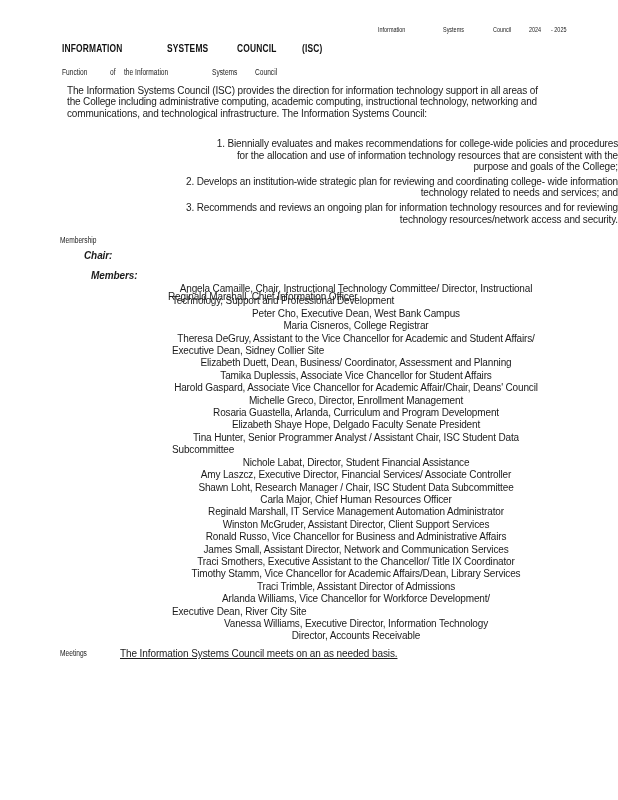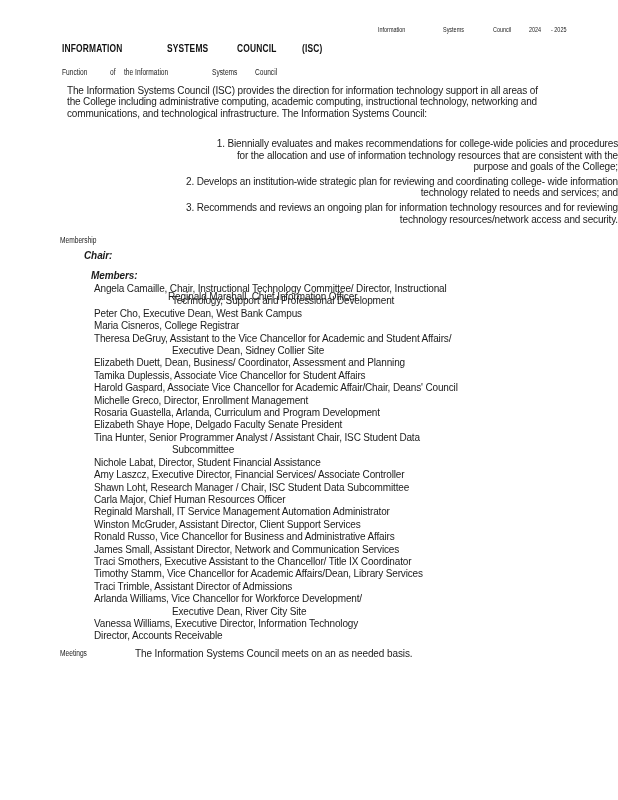--- a/index.html
+++ b/index.html
@@ -20,21 +20,21 @@
   .intro{position:absolute;top:85px;left:0;right:0;padding-left:67px;}
   .duties{position:absolute;top:138px;left:0;right:0;}
   .duties .line{line-height:11.6px;text-align:right;}
   .duties div.ind-num{margin-top:3px;}
   .duties div:first-of-type{margin-top:0;}
   .ind-num{padding-left:99px;}
   .ind-cont{padding-left:110px;}
   .ind-out{padding-left:85px;margin-left:20px;}
   .members{position:absolute;top:283px;left:0;right:0;}
   .members .line{line-height:12.4px;}
-  .ind-m{padding-left:94px;}
+  .ind-m{padding-left:94px;text-align:center;}
   .ind-mc{padding-left:172px;}
   .lbl-bi{font-size:10px;font-weight:bold;font-style:italic;letter-spacing:-0.1px;white-space:nowrap;}
   .val{font-size:10px;letter-spacing:-0.1px;white-space:nowrap;}
   .row{position:absolute;left:0;right:0;height:13px;}
 </style>
 </head>
 <body>
 
 <div class="page">
 
@@ -120,16 +120,16 @@
       <div class="line ind-m">Timothy Stamm, Vice Chancellor for Academic Affairs/Dean, Library Services</div>
       <div class="line ind-m">Traci Trimble, Assistant Director of Admissions</div>
       <div class="line ind-m">Arlanda Williams, Vice Chancellor for Workforce Development/</div>
       <div class="line ind-mc">Executive Dean, River City Site</div>
       <div class="line ind-m">Vanessa Williams, Executive Director, Information Technology</div>
       <div class="line ind-m">Director, Accounts Receivable</div>
     </div>
 
   <div class="row" style="top:648px;">
     <span class="w cond" style="left:60px;">Meetings</span>
-    <span class="w val" style="left:135px;">The Information Systems Council meets on an as needed basis.</span>
+    <span class="w val" style="left:120px;text-decoration:underline;">The Information Systems Council meets on an as needed basis.</span>
   </div>
 
 </div>
 
 </body></html>

